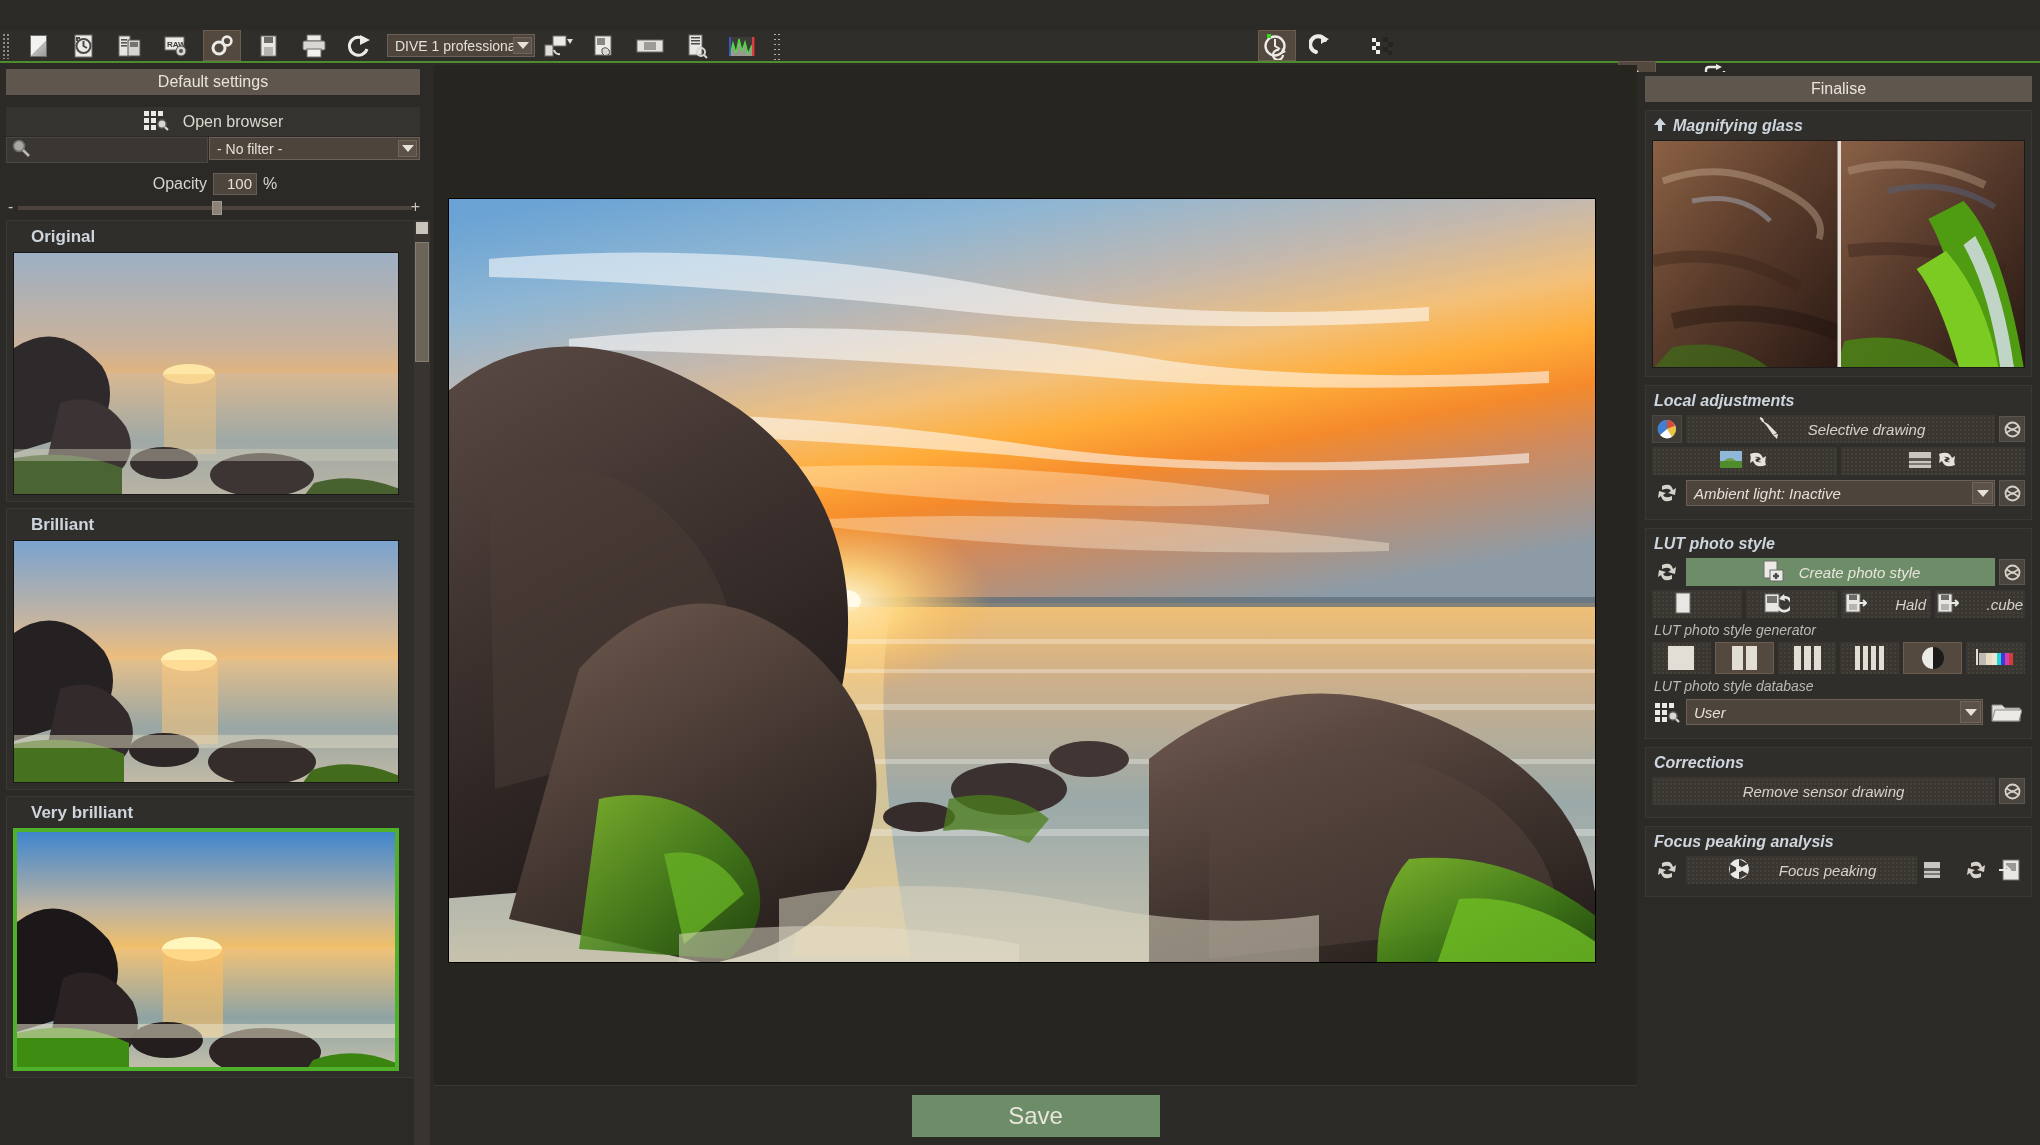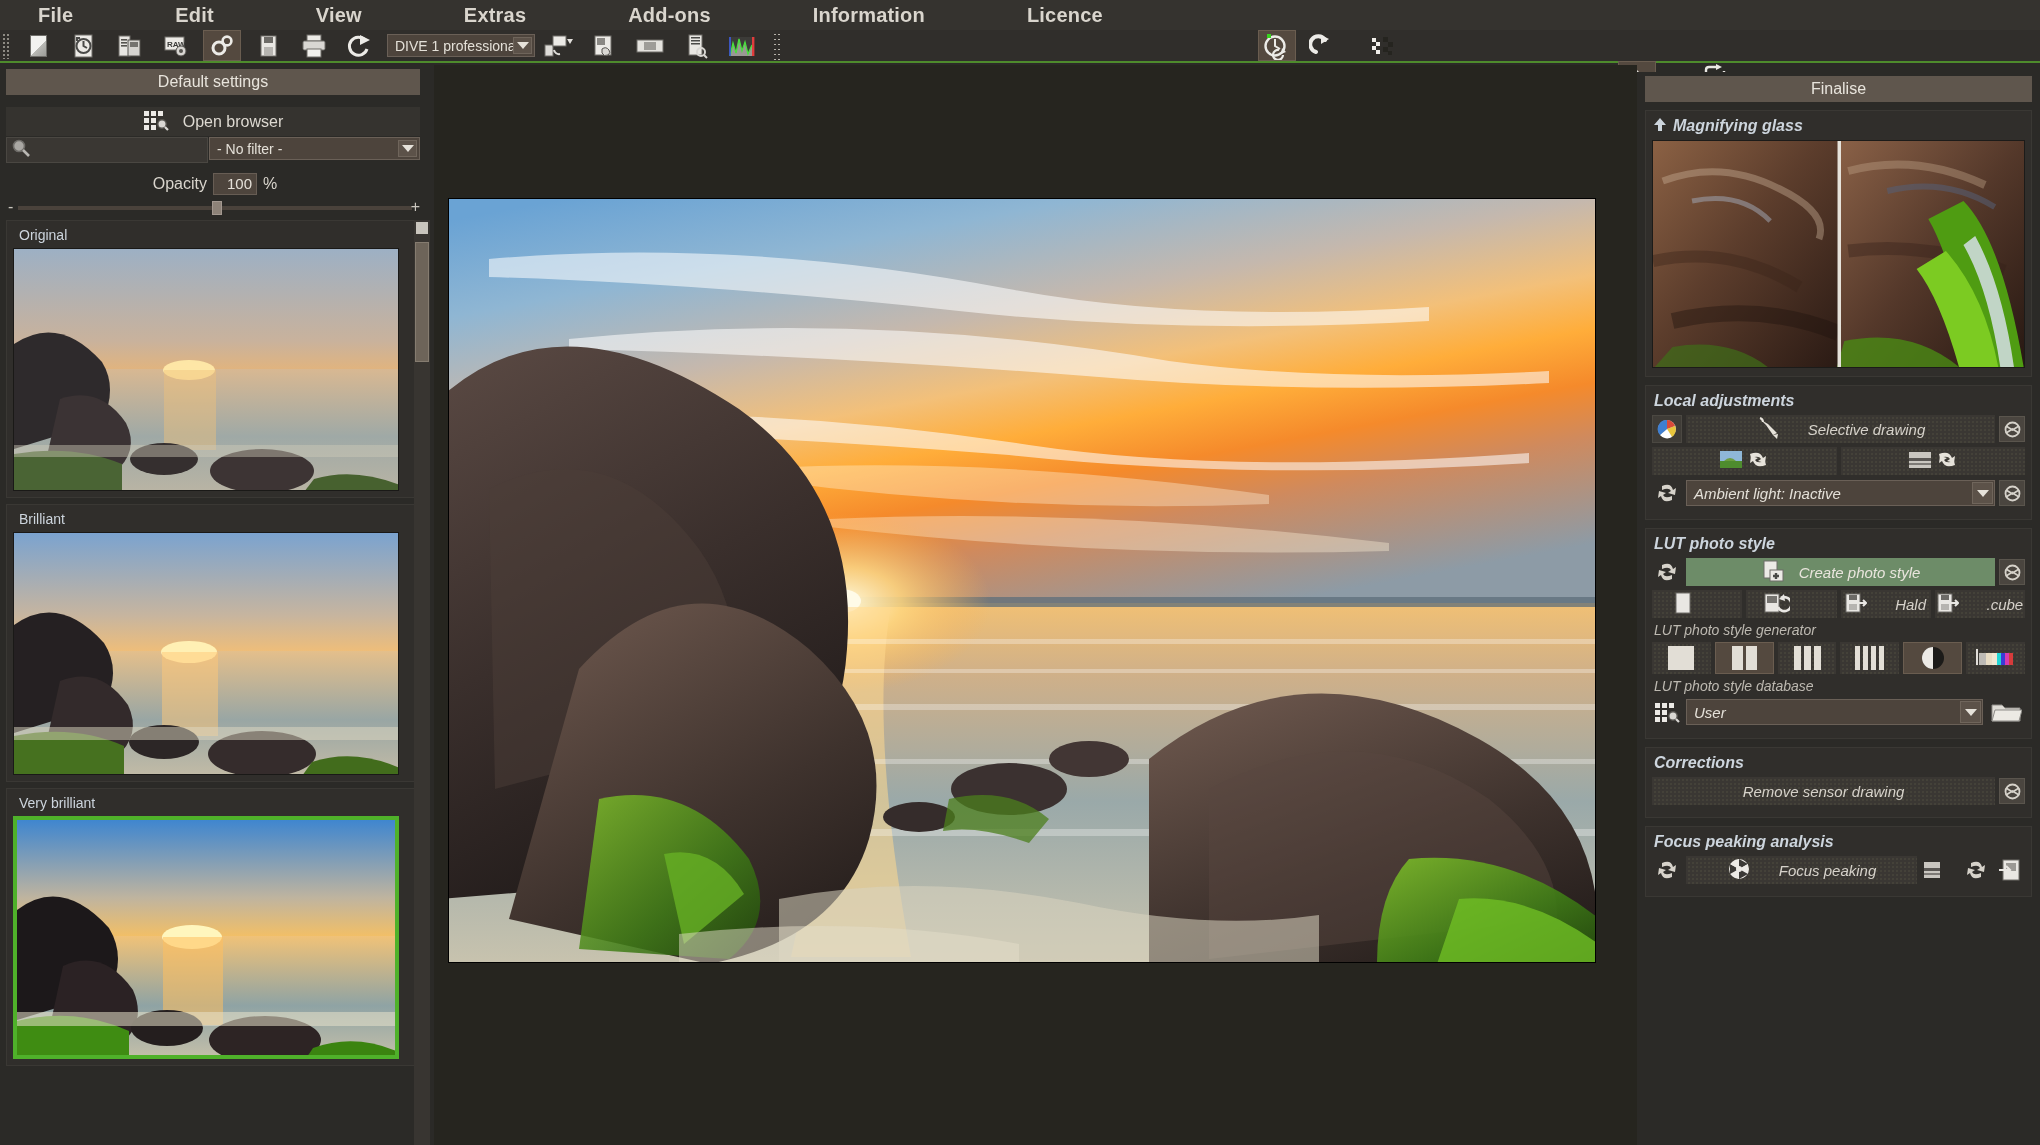--- a/index.html
+++ b/index.html
@@ -128,21 +128,21 @@
   .preset-scroll {
     position:absolute; left:6px; right:10px; top:155px; bottom:0; overflow:hidden;
   }
   .preset {
     margin-bottom: 6px; padding: 4px 6px 6px 6px;
     background:#302e2b;
     background-image: radial-gradient(circle, #3a3834 0.6px, transparent 0.7px);
     background-size:4px 4px;
     border:1px solid #3a3834;
   }
-  .preset-title { font-size:14px; font-weight:normal; color:#cdd5dd; margin:2px 0 5px 6px;}
+  .preset-title { font-size:17px; font-weight:bold; color:#cdd5dd; margin:2px 0 5px 18px;}
   .thumb { width: 386px; height: 243px; border:1px solid #1a1917; position:relative; overflow:hidden;}
   .thumb.selected { border: 4px solid #4fb12a; }
   .v-scroll {
     position:absolute; right:0; top:155px; bottom:0; width: 16px; background:#383531;
   }
   .v-scroll .thumbbar {
     position:absolute; left:1px; right:1px; top: 22px; height: 120px;
     background:#6d6459; border:1px solid #857c70;
   }
   .v-scroll .arrow-up {
@@ -243,29 +243,20 @@
     display:flex;align-items:center;position:relative;font-size:15px;color:#e4e0d8;padding-left:7px;cursor:pointer;
   }
   .arrowbox{position:absolute;right:1px;top:1px;bottom:1px;width:21px;background:#5c5249;border:1px solid #6f655b;display:flex;align-items:center;justify-content:center;}
   .refresh-sq{width:26px;height:26px;background:#4a453f;border:1px solid #5a554d;display:flex;align-items:center;justify-content:center;cursor:pointer;flex:none;}
 </style>
 </head>
 <body>
 
 <div class="app">
 
-  <div class="menubar">
-    <div class="menu-item">File</div>
-    <div class="menu-item">Edit</div>
-    <div class="menu-item">View</div>
-    <div class="menu-item">Extras</div>
-    <div class="menu-item">Add-ons</div>
-    <div class="menu-item">Information</div>
-    <div class="menu-item">Licence</div>
-  </div>
 
   <div class="toolbar">
     <div class="tb-grip"></div>
 
     <div class="tb-btn">
       <div class="paper"></div>
     </div>
 
     <div class="tb-btn">
       <svg width="26" height="26" viewBox="0 0 26 26">
@@ -695,20 +686,23 @@
           <path d="M760 590 q150 -80 280 10 q70 56 68 120 l-348 40 Z" fill="#584740" opacity="0.45"></path>
 
           <path d="M960 660 q100 -10 188 58 l0 47 -220 0 q0 -70 32 -105 Z" fill="url(#mossy)" opacity="0.9"></path>
           <path d="M1010 700 q70 -6 138 44 l0 21 -160 0 Z" fill="#6fbe24" opacity="0.8"></path>
 
           <path d="M330 700 q140 -28 300 4 q130 28 240 12 l0 49 L330 765 Z" fill="#d9d3bf" opacity="0.55"></path>
           <path d="M230 735 q180 -20 340 10 l0 20 L230 765 Z" fill="#e4ddc9" opacity="0.5"></path>
         </svg>
       </div>
     </div>
+    <div class="save-bar">
+      <div class="save-btn">Save</div>
+    </div>
   </div>
 
   <div class="right-panel">
     <div class="rp-header">Finalise</div>
 
     <div class="section">
       <div class="sec-title">
         <span>
           <svg width="12" height="13" viewBox="0 0 12 13">
               <path d="M6 0 L12 7 L8 7 L8 13 L4 13 L4 7 L0 7 Z" fill="#cdd5dd"></path>

